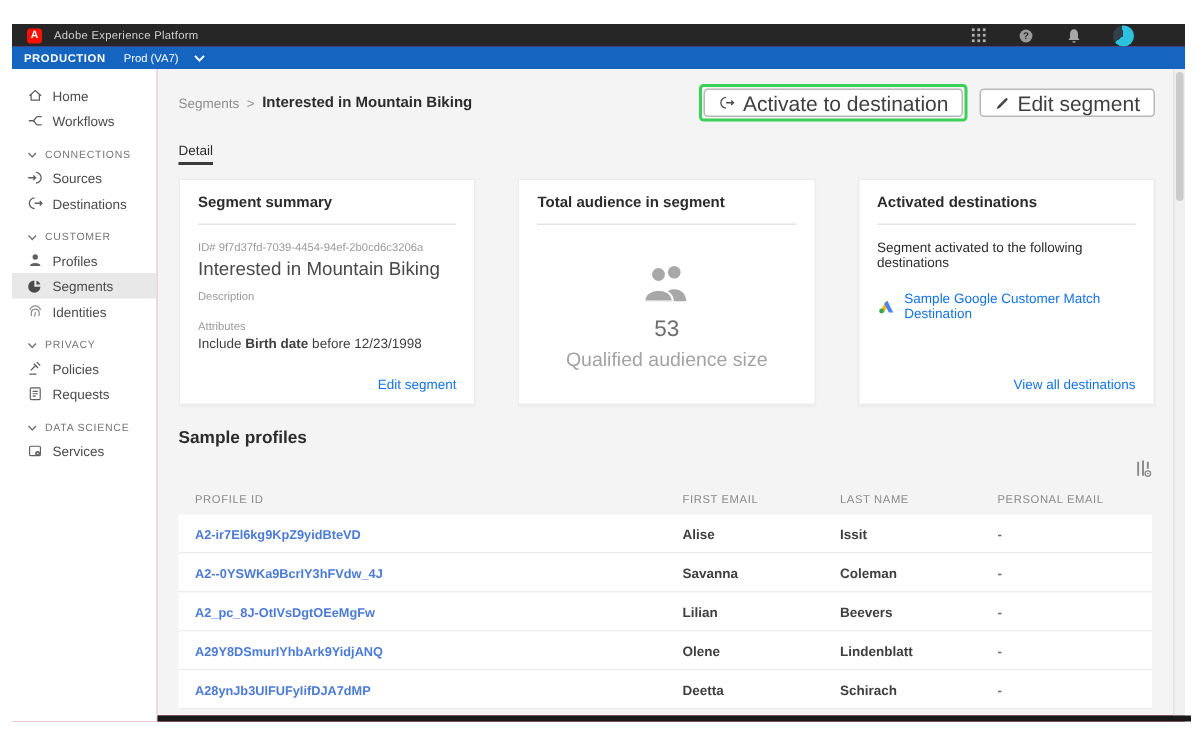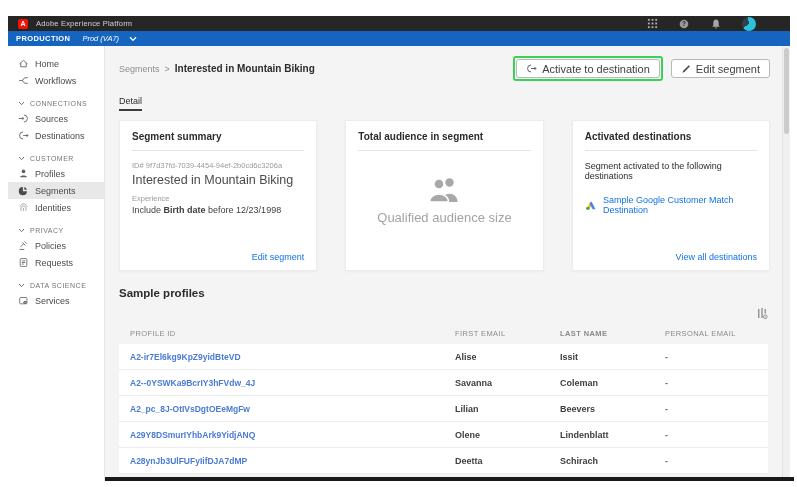--- a/index.html
+++ b/index.html
@@ -9,36 +9,36 @@
   
   .topbar { position:absolute; left:0; top:0; width:100%; height:15px; background:#262626; display:flex; align-items:center; padding:0 10px; gap:8px; }
   .adobe-logo { width:10px; height:10px; background:#fa0f00; border-radius:2px; color:#fff; font-size:7px; font-weight:bold; display:flex; align-items:center; justify-content:center; line-height:1; }
   .topbar-title { color:#d2d2d2; font-size:7.5px; letter-spacing:.2px; }
   .topbar-icons { margin-left:auto; display:flex; align-items:center; gap:20px; padding-right:24px; }
   .avatar { width:14px; height:14px; border-radius:50%; background:conic-gradient(from 235deg, #31404a 0deg 115deg, #2cc1dc 115deg 360deg); }
 
   
   .envbar { position:absolute; left:0; top:15px; width:100%; height:15px; background:#1565c0; display:flex; align-items:center; padding:0 8px; gap:12px; }
   .env-label { color:#fff; font-size:7.5px; font-weight:bold; letter-spacing:.4px; }
-  .env-org { color:#fff; font-size:7.5px; display:flex; align-items:center; gap:10px;font-style:italic; }
+  .env-org { color:#fff; font-size:7.5px; display:flex; align-items:center; gap:10px; }
 
   
   .sidebar { position:absolute; left:0; top:30px; bottom:0; width:97px; background:#fff; border-right:1px solid #e4e4e4; padding-top:9px; }
   .nav-item { display:flex; align-items:center; gap:6px; padding:0 0 0 10px; height:17px; font-size:9px; color:#4b4b4b; cursor:pointer; }
   .nav-item svg { flex:0 0 auto; }
   .nav-item.selected { background:#e8e8e8; }
   .nav-section { display:flex; align-items:center; gap:5px; padding:0 0 0 10px; height:14px; margin-top:7px; font-size:7px; color:#757575; letter-spacing:.5px; }
 
   
   .content { position:absolute; left:97px; top:30px; right:0; bottom:4px; background:#f4f4f4; overflow:hidden; }
   .page-header { display:flex; align-items:center; padding:10px 20px 0 14px; }
   .breadcrumb { font-size:9px; color:#8e8e8e; display:flex; align-items:center; gap:5px; }
   .breadcrumb .current { font-size:10px; font-weight:bold; color:#2c2c2c; }
   .header-actions { margin-left:auto; display:flex; align-items:center; gap:8px; }
-  .btn { display:inline-flex; align-items:center; gap:5px; font-size:11px; color:#3f3f3f; background:#fff; border:1px solid #b9b9b9; border-radius:3px; padding:0 9px; height:19px; cursor:pointer; white-space:nowrap; }
+  .btn { display:inline-flex; align-items:center; gap:5px; font-size:14px; color:#3f3f3f; background:#fff; border:1px solid #b9b9b9; border-radius:3px; padding:0 9px; height:19px; cursor:pointer; white-space:nowrap; }
   .annotation { display:inline-flex; border:2px solid #3ad158; border-radius:3px; padding:1px; }
 
   .tabs { padding:9px 14px 0 14px; }
   .tab { display:inline-block; font-size:9px; color:#2c2c2c; padding-bottom:3px; border-bottom:2px solid #3c3c3c; cursor:pointer; }
 
   
   .cards { display:flex; gap:28px; margin:9px 20px 0 14px; height:151px; }
   .card { flex:1; position:relative; background:#fff; border:1px solid #ececec; box-shadow:0 1px 2px rgba(0,0,0,.04); padding:10px 12px; }
   .card-title { font-size:10px; font-weight:bold; color:#2c2c2c; padding-bottom:8px; border-bottom:1px solid #e4e4e4; margin-bottom:10px; }
   .muted { font-size:7.5px; color:#9b9b9b; }
@@ -239,38 +239,40 @@
     <div class="tabs">
       <span class="tab">Detail</span>
     </div>
 
     <div class="cards">
 
       <div class="card">
         <div class="card-title">Segment summary</div>
         <div class="muted">ID# 9f7d37fd-7039-4454-94ef-2b0cd6c3206a</div>
         <div class="segment-name">Interested in Mountain Biking</div>
-        <div class="muted">Experience</div>
+        <div class="muted desc-label">Description</div>
+        <div class="muted">Attributes</div>
         <div class="attr-line">
           <span>Include</span>
           <b>Birth date</b>
           <span>before 12/23/1998</span>
         </div>
         <span class="card-link">Edit segment</span>
       </div>
 
       <div class="card">
         <div class="card-title">Total audience in segment</div>
         <div class="audience-body">
           <svg width="36" height="27" viewBox="0 0 36 27">
             <circle cx="23.5" cy="7.5" r="4.2" fill="#a8a8a8"></circle>
             <path d="M15.5,27 C15.5,16 31.5,16 31.5,27 Z" fill="#a8a8a8"></path>
             <circle cx="13" cy="9" r="5" fill="#a8a8a8" stroke="#ffffff" stroke-width="1.4"></circle>
             <path d="M3.5,27 C3.5,16.5 22.5,16.5 22.5,27 Z" fill="#a8a8a8" stroke="#ffffff" stroke-width="1.4"></path>
           </svg>
+          <div class="audience-count">53</div>
           <div class="audience-caption">Qualified audience size</div>
         </div>
       </div>
 
       <div class="card">
         <div class="card-title">Activated destinations</div>
         <div class="dest-subtitle">Segment activated to the following destinations</div>
         <div class="dest-row">
           <svg width="13" height="13" viewBox="0 0 14 13">
             <polygon points="1.8,11.2 7,1.6 9,4.9 5.4,11.2" fill="#FBBC05"></polygon>
@@ -291,21 +293,21 @@
               <path d="M3,2 V12 M6.5,1 V12 M10,2 V7" stroke="#8a8a8a" stroke-width="1.4" fill="none"></path>
               <circle cx="10" cy="10.5" r="2" fill="none" stroke="#8a8a8a" stroke-width="1"></circle>
               <circle cx="10" cy="10.5" r="0.6" fill="#8a8a8a"></circle>
             </svg>
         </span>
       </div>
 
       <div class="thead">
         <span style="cursor:pointer;">PROFILE ID</span>
         <span style="cursor:pointer;">FIRST EMAIL</span>
-        <span style="cursor:pointer;font-weight:bold;">LAST NAME</span>
+        <span style="cursor:pointer;">LAST NAME</span>
         <span style="cursor:pointer;">PERSONAL EMAIL</span>
       </div>
 
       <div class="trow">
         <span class="cell-id">A2-ir7El6kg9KpZ9yidBteVD</span>
         <span class="cell-name">Alise</span>
         <span class="cell-name">Issit</span>
         <span class="cell-email">-</span>
       </div>
       <div class="trow">

